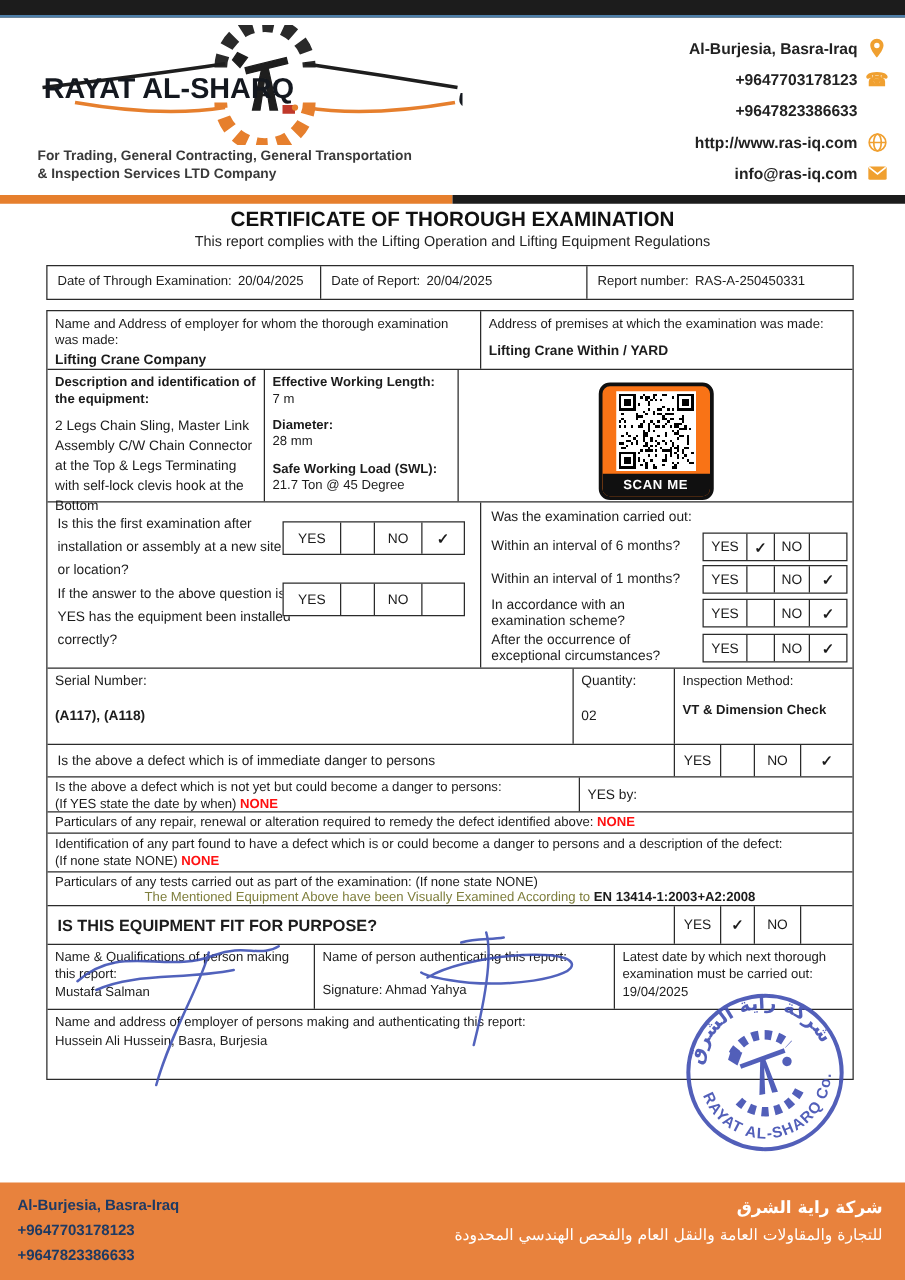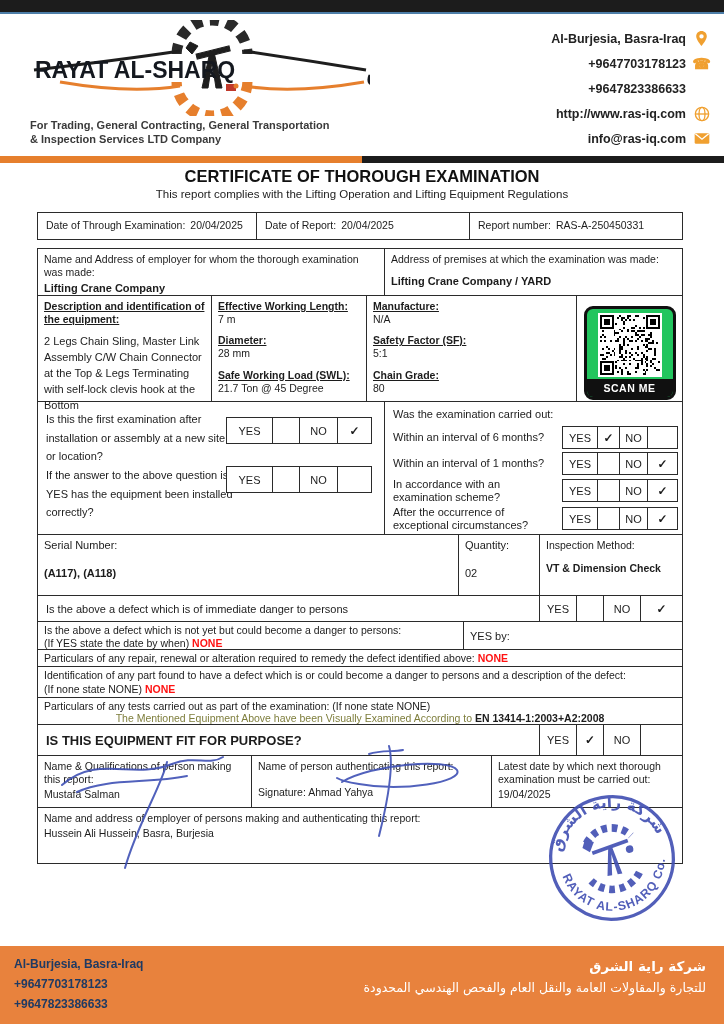--- a/index.html
+++ b/index.html
@@ -32,21 +32,21 @@
   .date-tbl{left:37px;top:212px;width:646px;height:28px;display:flex;}
   .date-cell{display:flex;align-items:center;padding-left:8px;font-size:10.5px;gap:5px;box-sizing:border-box;}
   .date-cell+.date-cell{border-left:1px solid #2b2b2b;}
   .main{left:37px;top:248px;width:646px;}
   .row{display:flex;box-sizing:border-box;}
   .row+.row{border-top:1px solid #2b2b2b;}
   .cell{box-sizing:border-box;padding:4px 6px;}
   .bl{border-left:1px solid #2b2b2b;}
   .lbl{font-size:10.5px;line-height:1.25;}
   .val{font-size:11px;font-weight:bold;}
-  .ul{font-weight:bold;text-decoration:underline;}
+  .ul{font-weight:bold;}
   .red{color:#FF1212;font-weight:bold;}
   .olive{color:#7E7E3C;}
   
   .ckbox{display:flex;border:1px solid #2b2b2b;background:#fff;box-sizing:border-box;}
   .ck{display:flex;align-items:center;justify-content:center;font-size:11px;box-sizing:border-box;}
   .ck+.ck{border-left:1px solid #2b2b2b;}
   .mark{font-size:12px;font-weight:bold;}
   
   .qcell{position:relative;width:346px;}
   .qtext{position:absolute;left:8px;width:190px;font-size:11px;line-height:1.7;}
@@ -57,21 +57,21 @@
   .rc-box{width:116px;height:23px;}
   .rc-box .ck1{width:34px;} .rc-box .ck2{width:22px;} .rc-box .ck3{width:28px;} .rc-box .ck4{flex:1;}
   
   .ynr{display:flex;align-items:stretch;}
   .yn-text{flex:1;display:flex;align-items:center;padding-left:8px;font-size:11px;}
   .yn{width:37px;display:flex;align-items:center;justify-content:center;font-size:11px;
       border-left:1px solid #2b2b2b;box-sizing:border-box;}
   .yn.b{width:27px;} .yn.c{width:42px;}
   
   .qr-wrap{width:86px;margin:6px auto 0;border:3px solid #101010;border-radius:9px;
-           overflow:hidden;background:#22c55e;}
+           overflow:hidden;background:#f97316;}
   .qr-wrap svg{display:block;margin:4px auto 2px;}
   .scanme{background:#101010;color:#fff;font-weight:bold;font-size:10.5px;
           text-align:center;padding:3px 0;letter-spacing:.5px;}
   
   .footer{left:0;top:946px;width:724px;height:78px;background:#E8823D;}
   .f-left{position:absolute;left:14px;top:9px;font-weight:bold;font-size:12px;
           color:#1E3A63;line-height:1.65;}
   .f-right{position:absolute;right:18px;top:12px;text-align:right;color:#fff;}
   .f-ar1{font-size:13.5px;font-weight:bold;}
   .f-ar2{font-size:12.5px;margin-top:6px;}
@@ -180,44 +180,36 @@
 
 <div class="abs tbl main">
 
   <div class="row" style="height:46px">
     <div class="cell" style="width:346px">
       <div class="lbl">Name and Address of employer for whom the thorough examination was made:</div>
       <div class="val" style="margin-top:3px">Lifting Crane Company</div>
     </div>
     <div class="cell bl" style="flex:1">
       <div class="lbl">Address of premises at which the examination was made:</div>
-      <div class="val" style="margin-top:9px">Lifting Crane Company / YARD</div>
+      <div class="val" style="margin-top:9px">Lifting Crane Within / YARD</div>
     </div>
   </div>
 
   <div class="row" style="height:106px">
     <div class="cell" style="width:173px">
       <div class="lbl ul">Description and identification of the equipment:</div>
       <div class="lbl" style="margin-top:8px;font-size:11px;line-height:1.45">2 Legs Chain Sling, Master Link Assembly C/W Chain Connector at the Top &amp; Legs Terminating with self-lock clevis hook at the Bottom</div>
     </div>
     <div class="cell bl" style="width:155px">
       <div class="lbl ul">Effective Working Length:</div>
       <div class="lbl">7 m</div>
       <div class="lbl ul" style="margin-top:8px">Diameter:</div>
       <div class="lbl">28 mm</div>
       <div class="lbl ul" style="margin-top:8px">Safe Working Load (SWL):</div>
       <div class="lbl">21.7 Ton @ 45 Degree</div>
-    </div>
-    <div class="cell bl" style="width:210px">
-      <div class="lbl ul">Manufacture:</div>
-      <div class="lbl">N/A</div>
-      <div class="lbl ul" style="margin-top:8px">Safety Factor (SF):</div>
-      <div class="lbl">5:1</div>
-      <div class="lbl ul" style="margin-top:8px">Chain Grade:</div>
-      <div class="lbl">80</div>
     </div>
     <div class="cell bl" style="flex:1">
       <div class="qr-wrap">
         <svg id="qr" width="64" height="64" viewBox="0 0 33 33" shape-rendering="crispEdges">
             <rect x="0" y="0" width="33" height="33" fill="#fff"></rect>
             <rect x="1" y="1" width="7" height="7" fill="#000"></rect>
             <rect x="2" y="2" width="5" height="5" fill="#fff"></rect>
             <rect x="3" y="3" width="3" height="3" fill="#000"></rect>
             <rect x="25" y="1" width="7" height="7" fill="#000"></rect>
             <rect x="26" y="2" width="5" height="5" fill="#fff"></rect>

